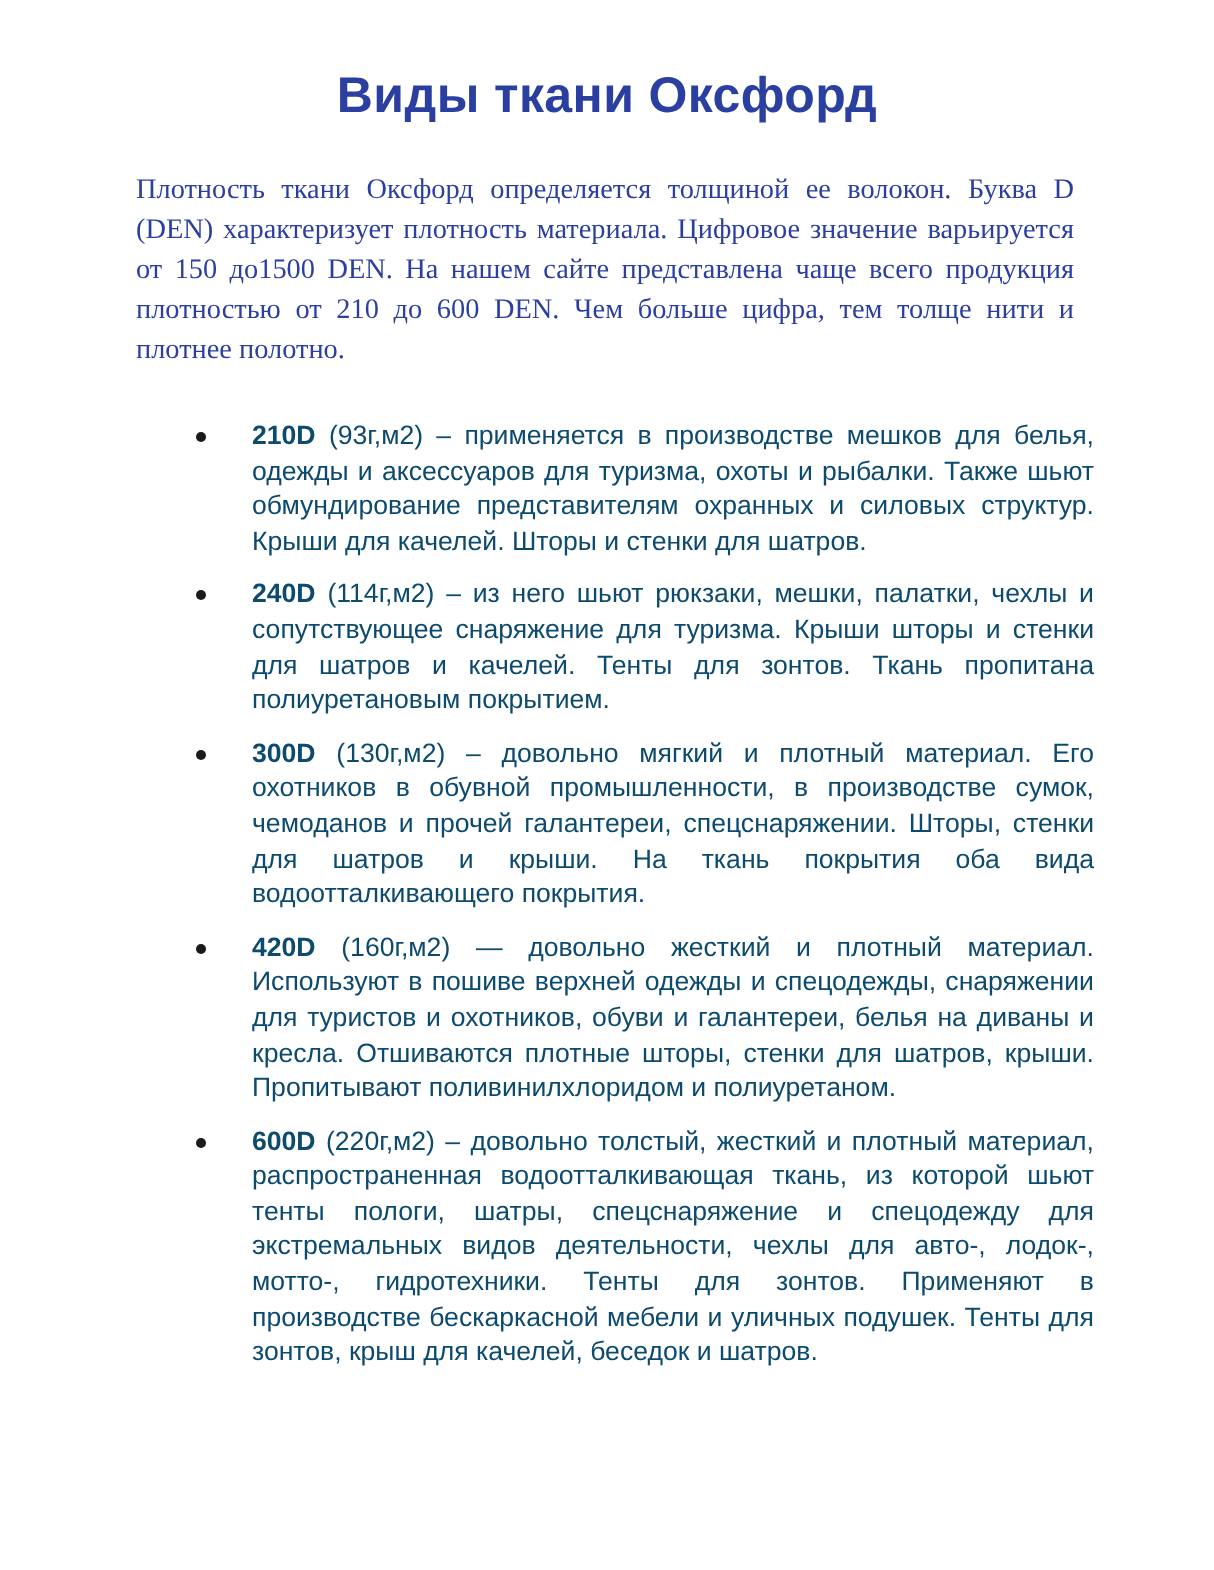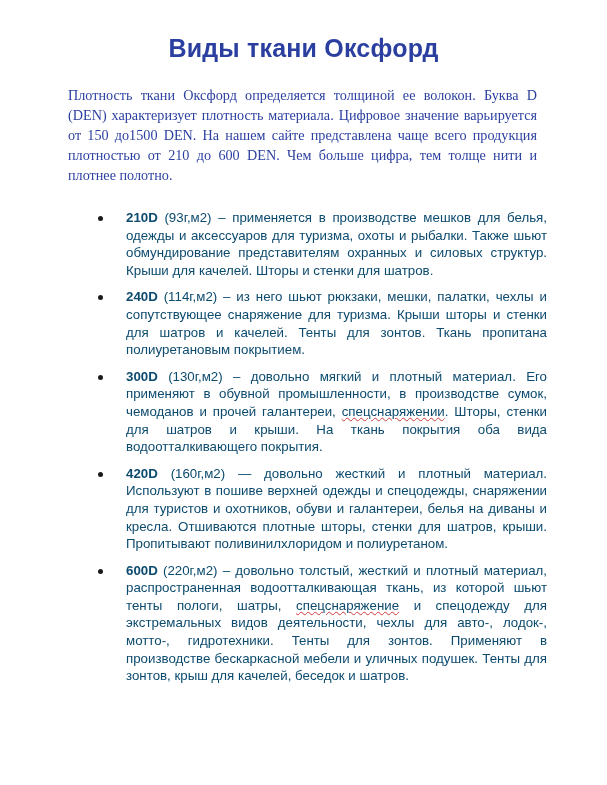--- a/index.html
+++ b/index.html
@@ -66,21 +66,20 @@
     border-radius: 50%;
     background: #1a1a1a;
   }
   .den {
     font-weight: bold;
   }
   .weight {
     
   }
   .wavy {
-    text-decoration: underline;
     text-decoration-style: wavy;
     text-decoration-color: #d03a3a;
     text-decoration-thickness: 1px;
     text-underline-offset: 1px;
   }
   .sp {
     white-space: pre-wrap;
   }
 </style>
 </head>
@@ -98,21 +97,21 @@
 
     <li>
       <span class="den">210D</span><span class="sp"> </span><span class="weight">(93г,м2)</span><span> – применяется в производстве мешков для белья, одежды и аксессуаров для туризма, охоты и рыбалки. Также шьют обмундирование представителям охранных и силовых структур. Крыши для качелей. Шторы и стенки для шатров.</span>
     </li>
 
     <li>
       <span class="den">240D</span><span class="sp"> </span><span class="weight">(114г,м2)</span><span> – из него шьют рюкзаки, мешки, палатки, чехлы и сопутствующее снаряжение для туризма. Крыши шторы и стенки для шатров и качелей. Тенты для зонтов. Ткань пропитана полиуретановым покрытием.</span>
     </li>
 
     <li>
-      <span class="den">300D</span><span class="sp"> </span><span class="weight">(130г,м2)</span><span> – довольно мягкий и плотный материал. Его применяют в обувной промышленности, в производстве сумок, чемоданов и прочей галантереи, </span><span class="wavy">спецснаряжении</span><span>. Шторы, стенки для шатров и крыши. На ткань покрытия оба вида водоотталкивающего покрытия.</span>
+      <span class="den">300D</span><span class="sp"> </span><span class="weight">(130г,м2)</span><span> – довольно мягкий и плотный материал. Его охотников в обувной промышленности, в производстве сумок, чемоданов и прочей галантереи, </span><span class="wavy">спецснаряжении</span><span>. Шторы, стенки для шатров и крыши. На ткань покрытия оба вида водоотталкивающего покрытия.</span>
     </li>
 
     <li>
       <span class="den">420D</span><span class="sp"> </span><span class="weight">(160г,м2)</span><span> — довольно жесткий и плотный материал. Используют в пошиве верхней одежды и спецодежды, снаряжении для туристов и охотников, обуви и галантереи, белья на диваны и кресла. Отшиваются плотные шторы, стенки для шатров, крыши. Пропитывают поливинилхлоридом и полиуретаном.</span>
     </li>
 
     <li>
       <span class="den">600D</span><span class="sp"> </span><span class="weight">(220г,м2)</span><span> – довольно толстый, жесткий и плотный материал, распространенная водоотталкивающая ткань, из которой шьют тенты пологи, шатры, </span><span class="wavy">спецснаряжение</span><span> и спецодежду для экстремальных видов деятельности, чехлы для авто-, лодок-, мотто-, гидротехники. Тенты для зонтов. Применяют в производстве бескаркасной мебели и уличных подушек. Тенты для зонтов, крыш для качелей, беседок и шатров.</span>
     </li>
 

